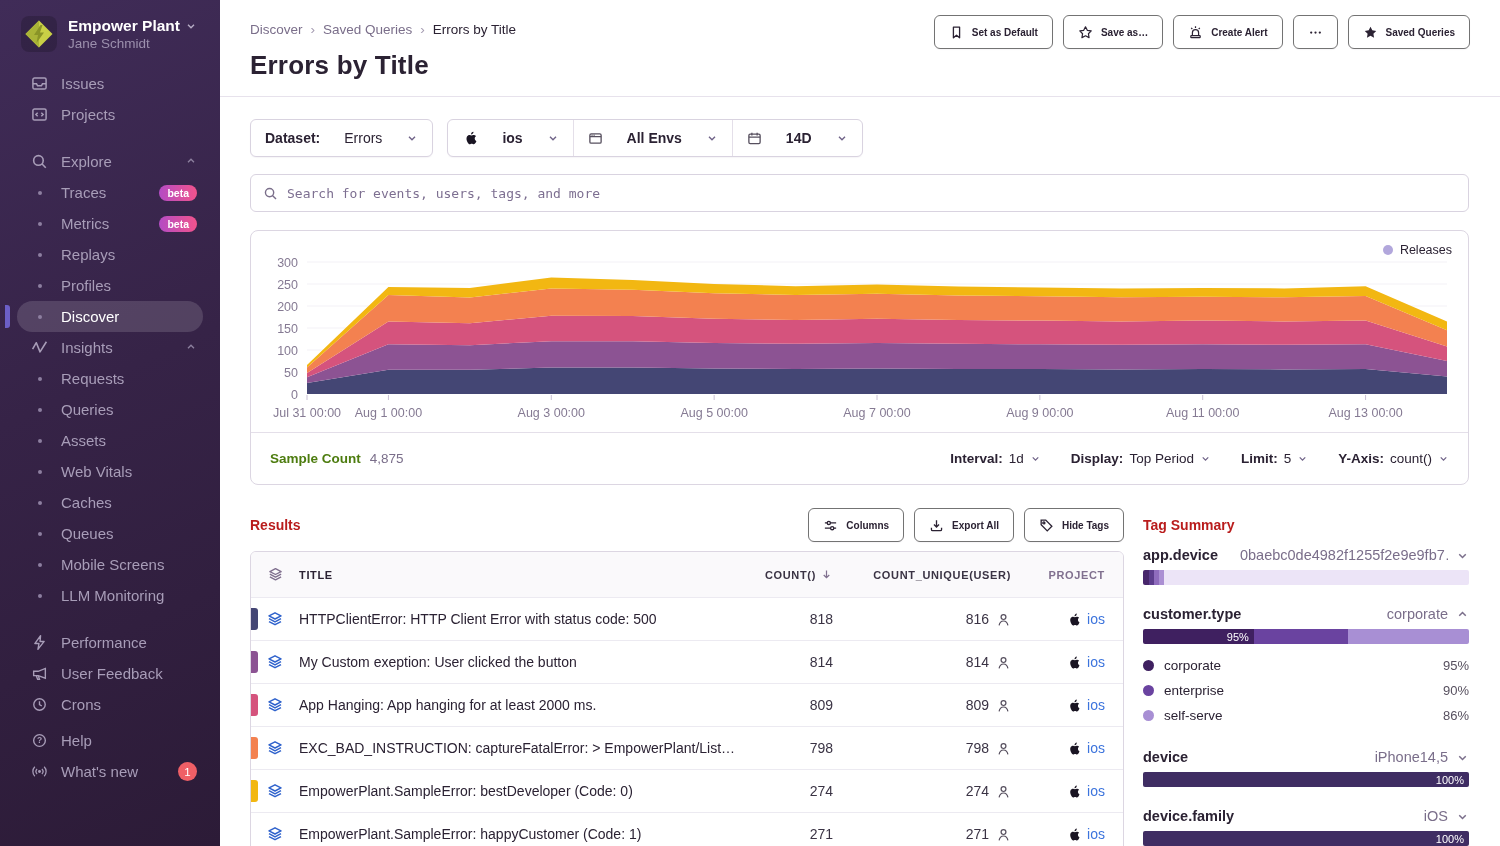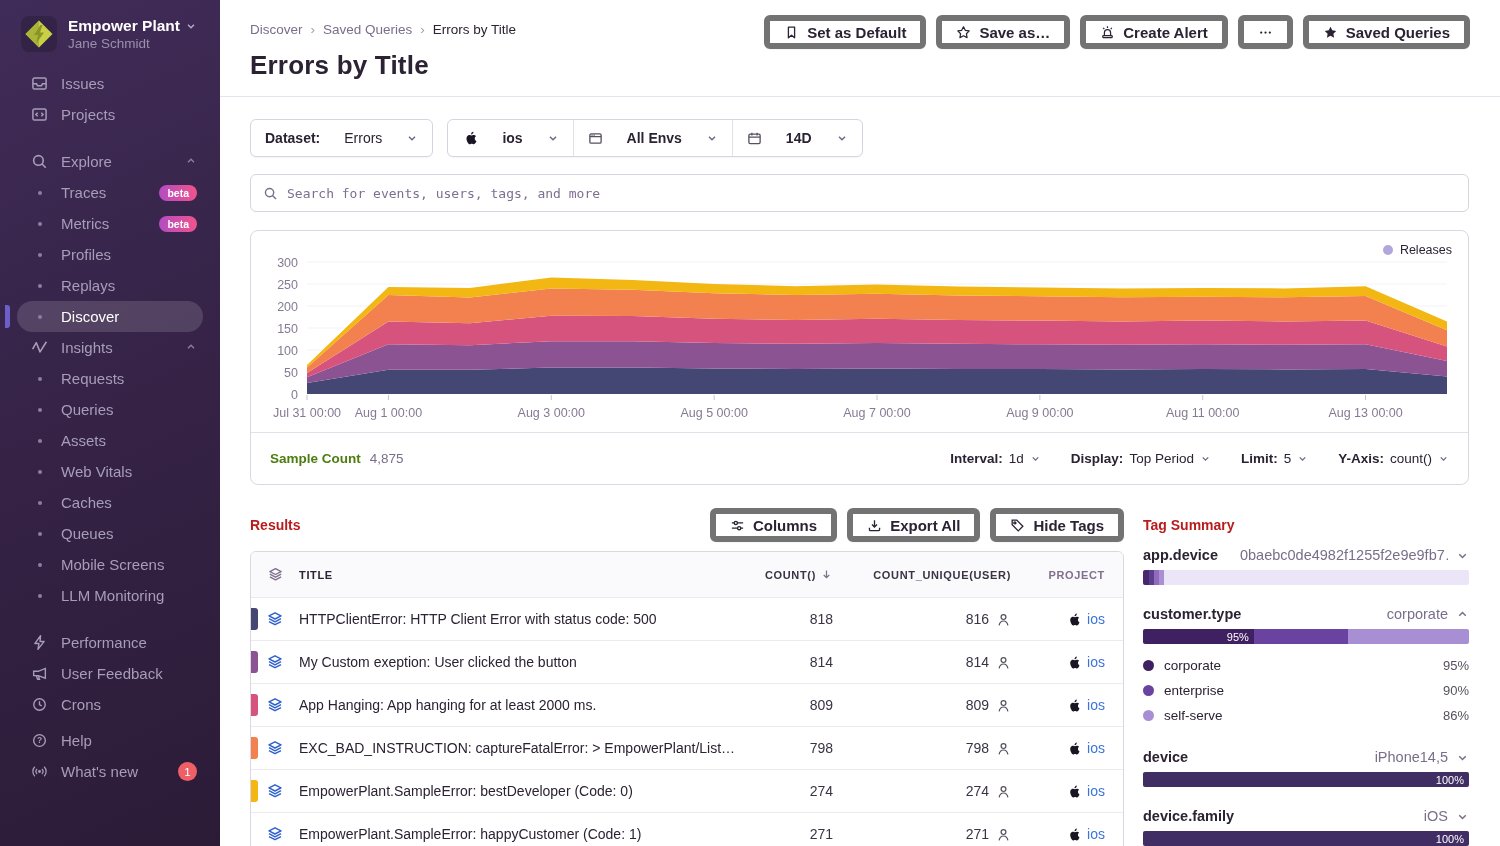--- a/index.html
+++ b/index.html
@@ -29,21 +29,21 @@
   
   main{flex:1;display:flex;flex-direction:column;min-width:0}
   .page-head{position:relative;padding:22px 30px 15px;border-bottom:1px solid #e7e2ec}
   .crumbs{font-size:13.5px;color:#7a6e8a;display:flex;gap:8px;align-items:center;margin-bottom:13px}
   .crumbs .cur{color:#2b2233}
   .crumbs .sep{color:#a59cb2}
   .crumbs a{color:#7a6e8a;text-decoration:none;cursor:pointer}
   h1{font-size:26px;font-weight:700;color:#2b2233;letter-spacing:.2px}
   .actions{position:absolute;top:15px;right:30px;display:flex;gap:10px}
   .btn{height:34px;display:inline-flex;align-items:center;gap:8px;padding:0 14px;background:#fff;
-    border:6px solid #737373;border-radius:6px;font-size:15px;font-weight:700;color:#2b2233;cursor:pointer;
+    border:1px solid #737373;border-radius:6px;font-size:10px;font-weight:700;color:#2b2233;cursor:pointer;
     box-shadow:0 1px 1px rgba(40,0,80,.04);white-space:nowrap}
   .content{padding:22px 31px 0 30px;flex:1;min-height:0}
   .filter-row{display:flex;gap:14px}
   .fbtn{height:38px;display:inline-flex;align-items:center;background:#fff;border:1px solid #d9d3e0;border-radius:6px;
     font-size:14px;color:#2b2233;cursor:pointer;box-shadow:0 1px 1px rgba(40,0,80,.04)}
   .fbtn .seg{display:flex;align-items:center;gap:24px;padding:0 14px;height:100%}
   .fbtn .seg+.seg{border-left:1px solid #e4dfe9}
   .fbtn b{font-weight:700}
   .chev{color:#6f6287}
   .searchbar{margin-top:17px;height:38px;border:1px solid #d9d3e0;border-radius:6px;display:flex;align-items:center;
@@ -160,27 +160,27 @@
         <span class="islot">
           <span class="bullet"></span>
         </span>
         <span class="lbl">Metrics</span>
         <span class="badge-beta">beta</span>
       </div>
       <div class="srow">
         <span class="islot">
           <span class="bullet"></span>
         </span>
+        <span class="lbl">Replays</span>
+      </div>
+      <div class="srow">
+        <span class="islot">
+          <span class="bullet"></span>
+        </span>
         <span class="lbl">Profiles</span>
-      </div>
-      <div class="srow">
-        <span class="islot">
-          <span class="bullet"></span>
-        </span>
-        <span class="lbl">Replays</span>
       </div>
       <div class="srow active">
         <span class="islot">
           <span class="bullet"></span>
         </span>
         <span class="lbl">Discover</span>
       </div>
       <div class="srow">
         <span class="islot">
           <svg class="ic" width="17" height="17" viewBox="0 0 16 16">

